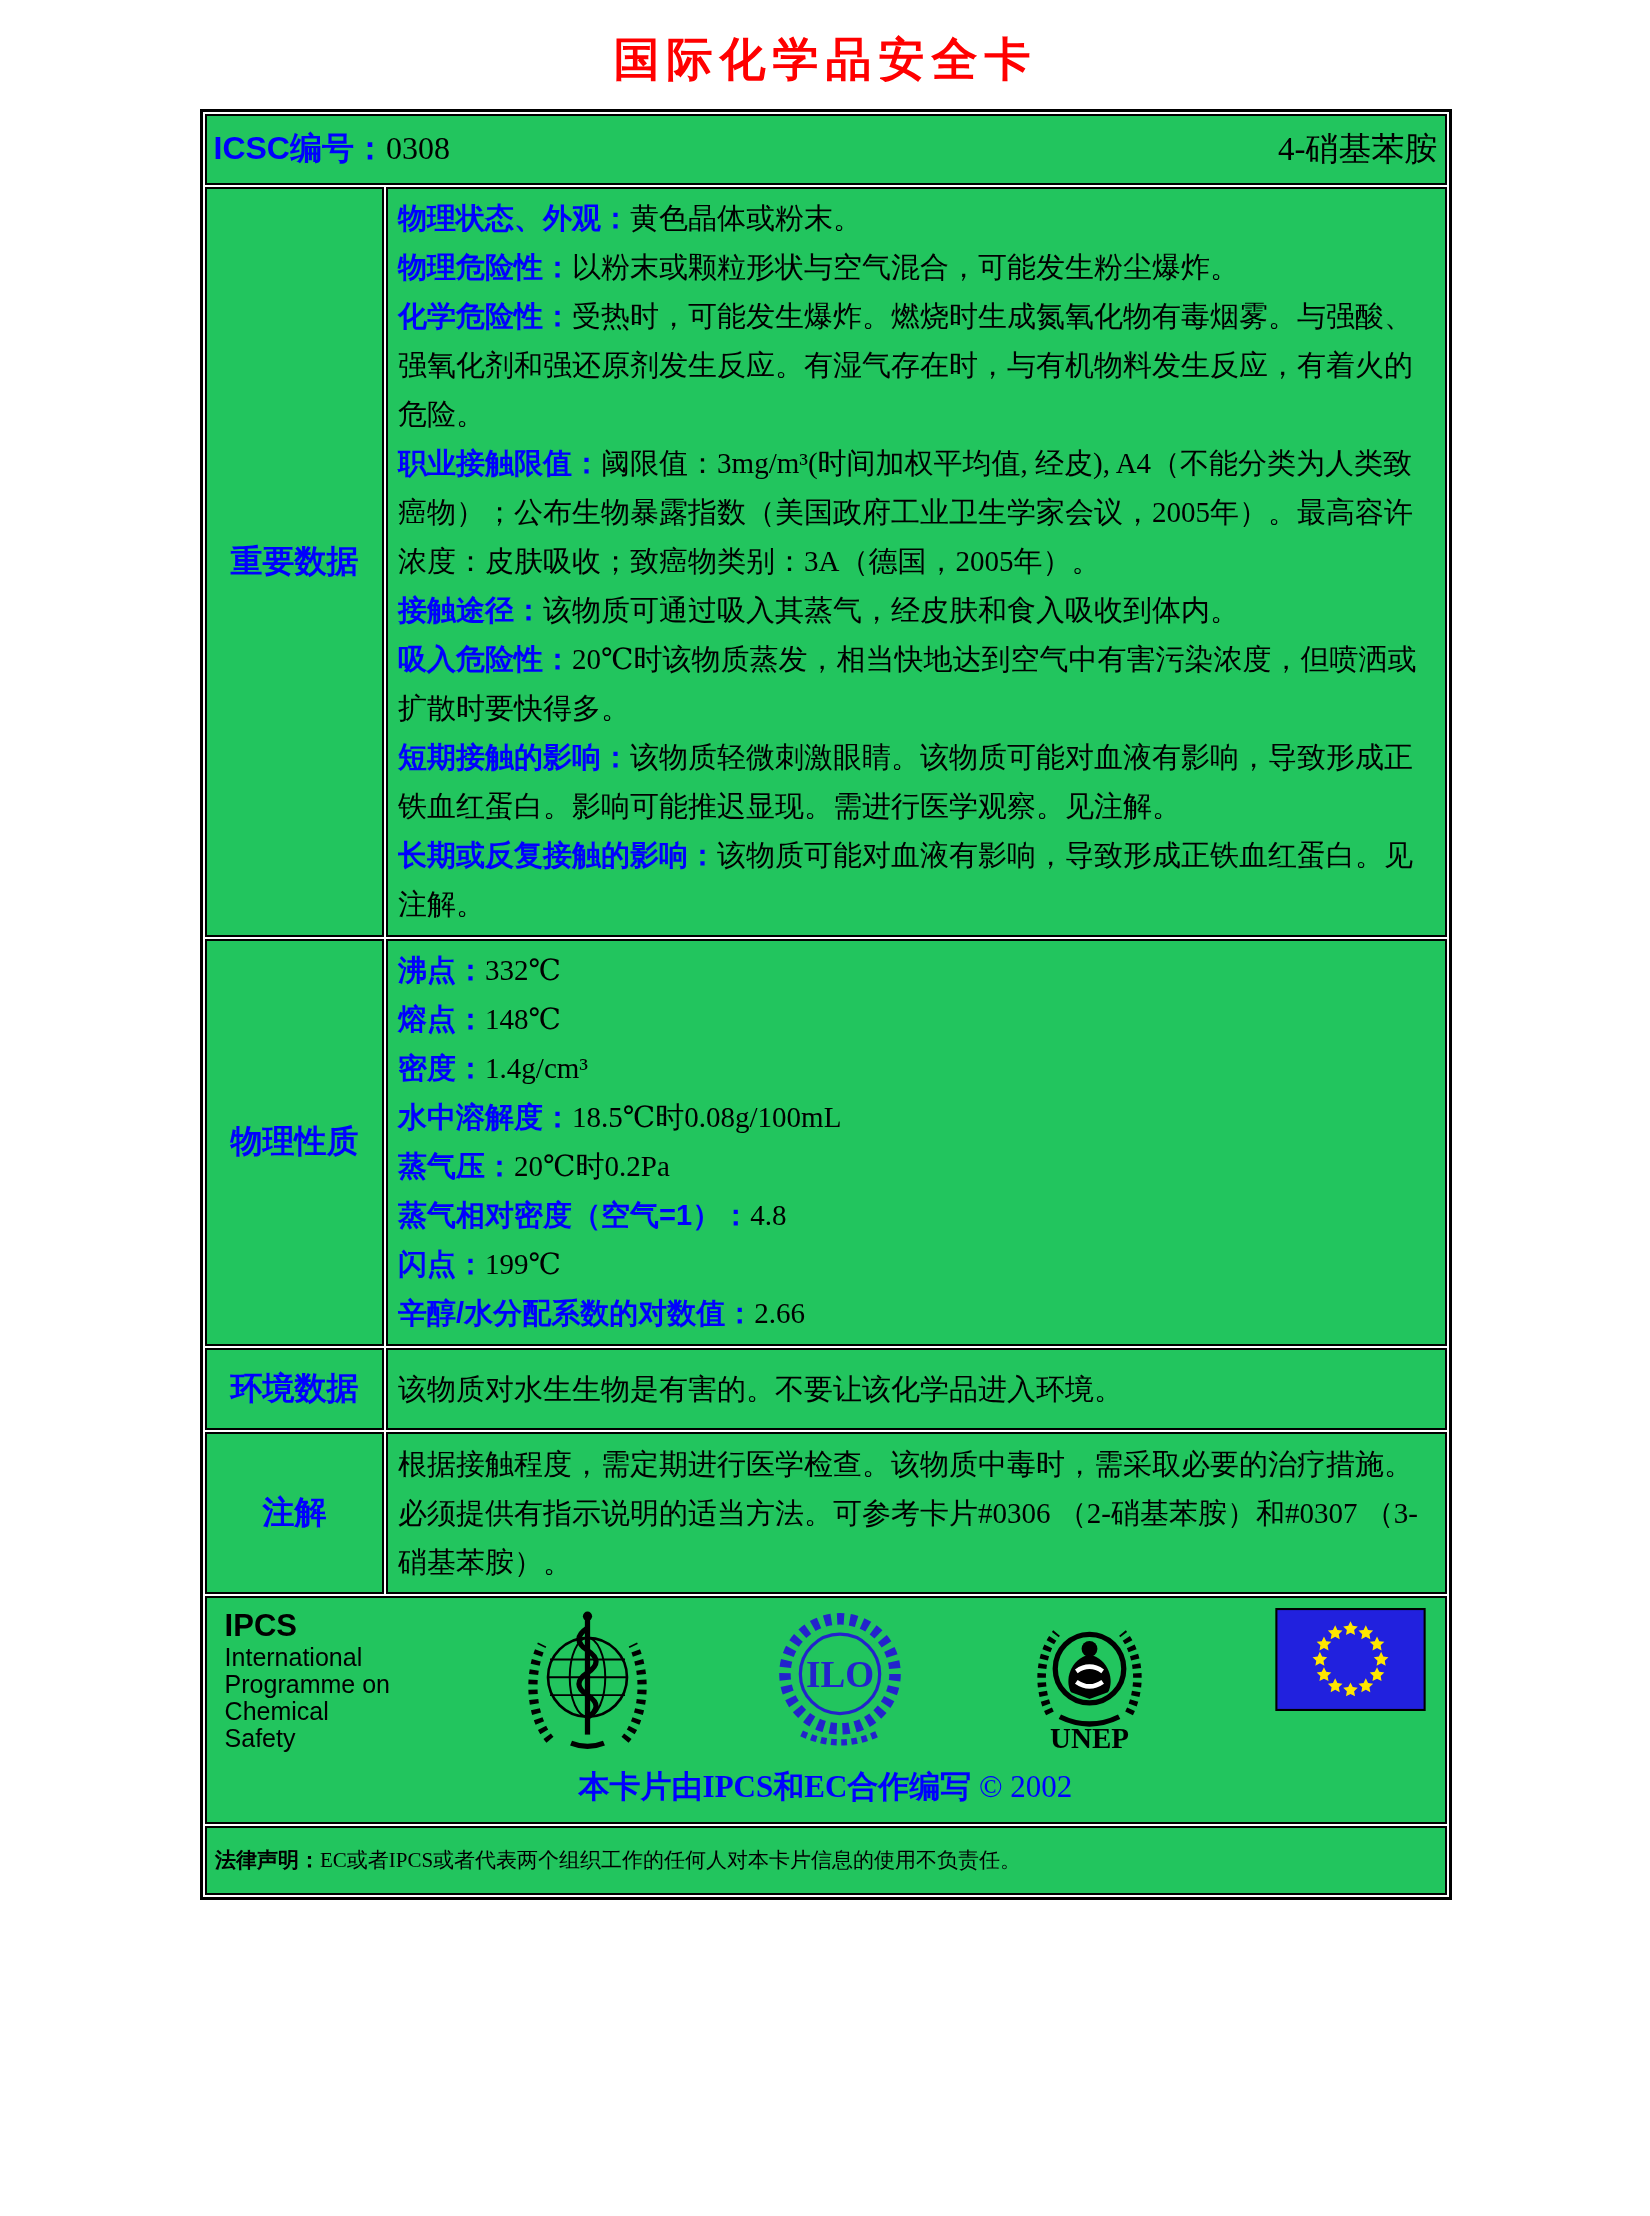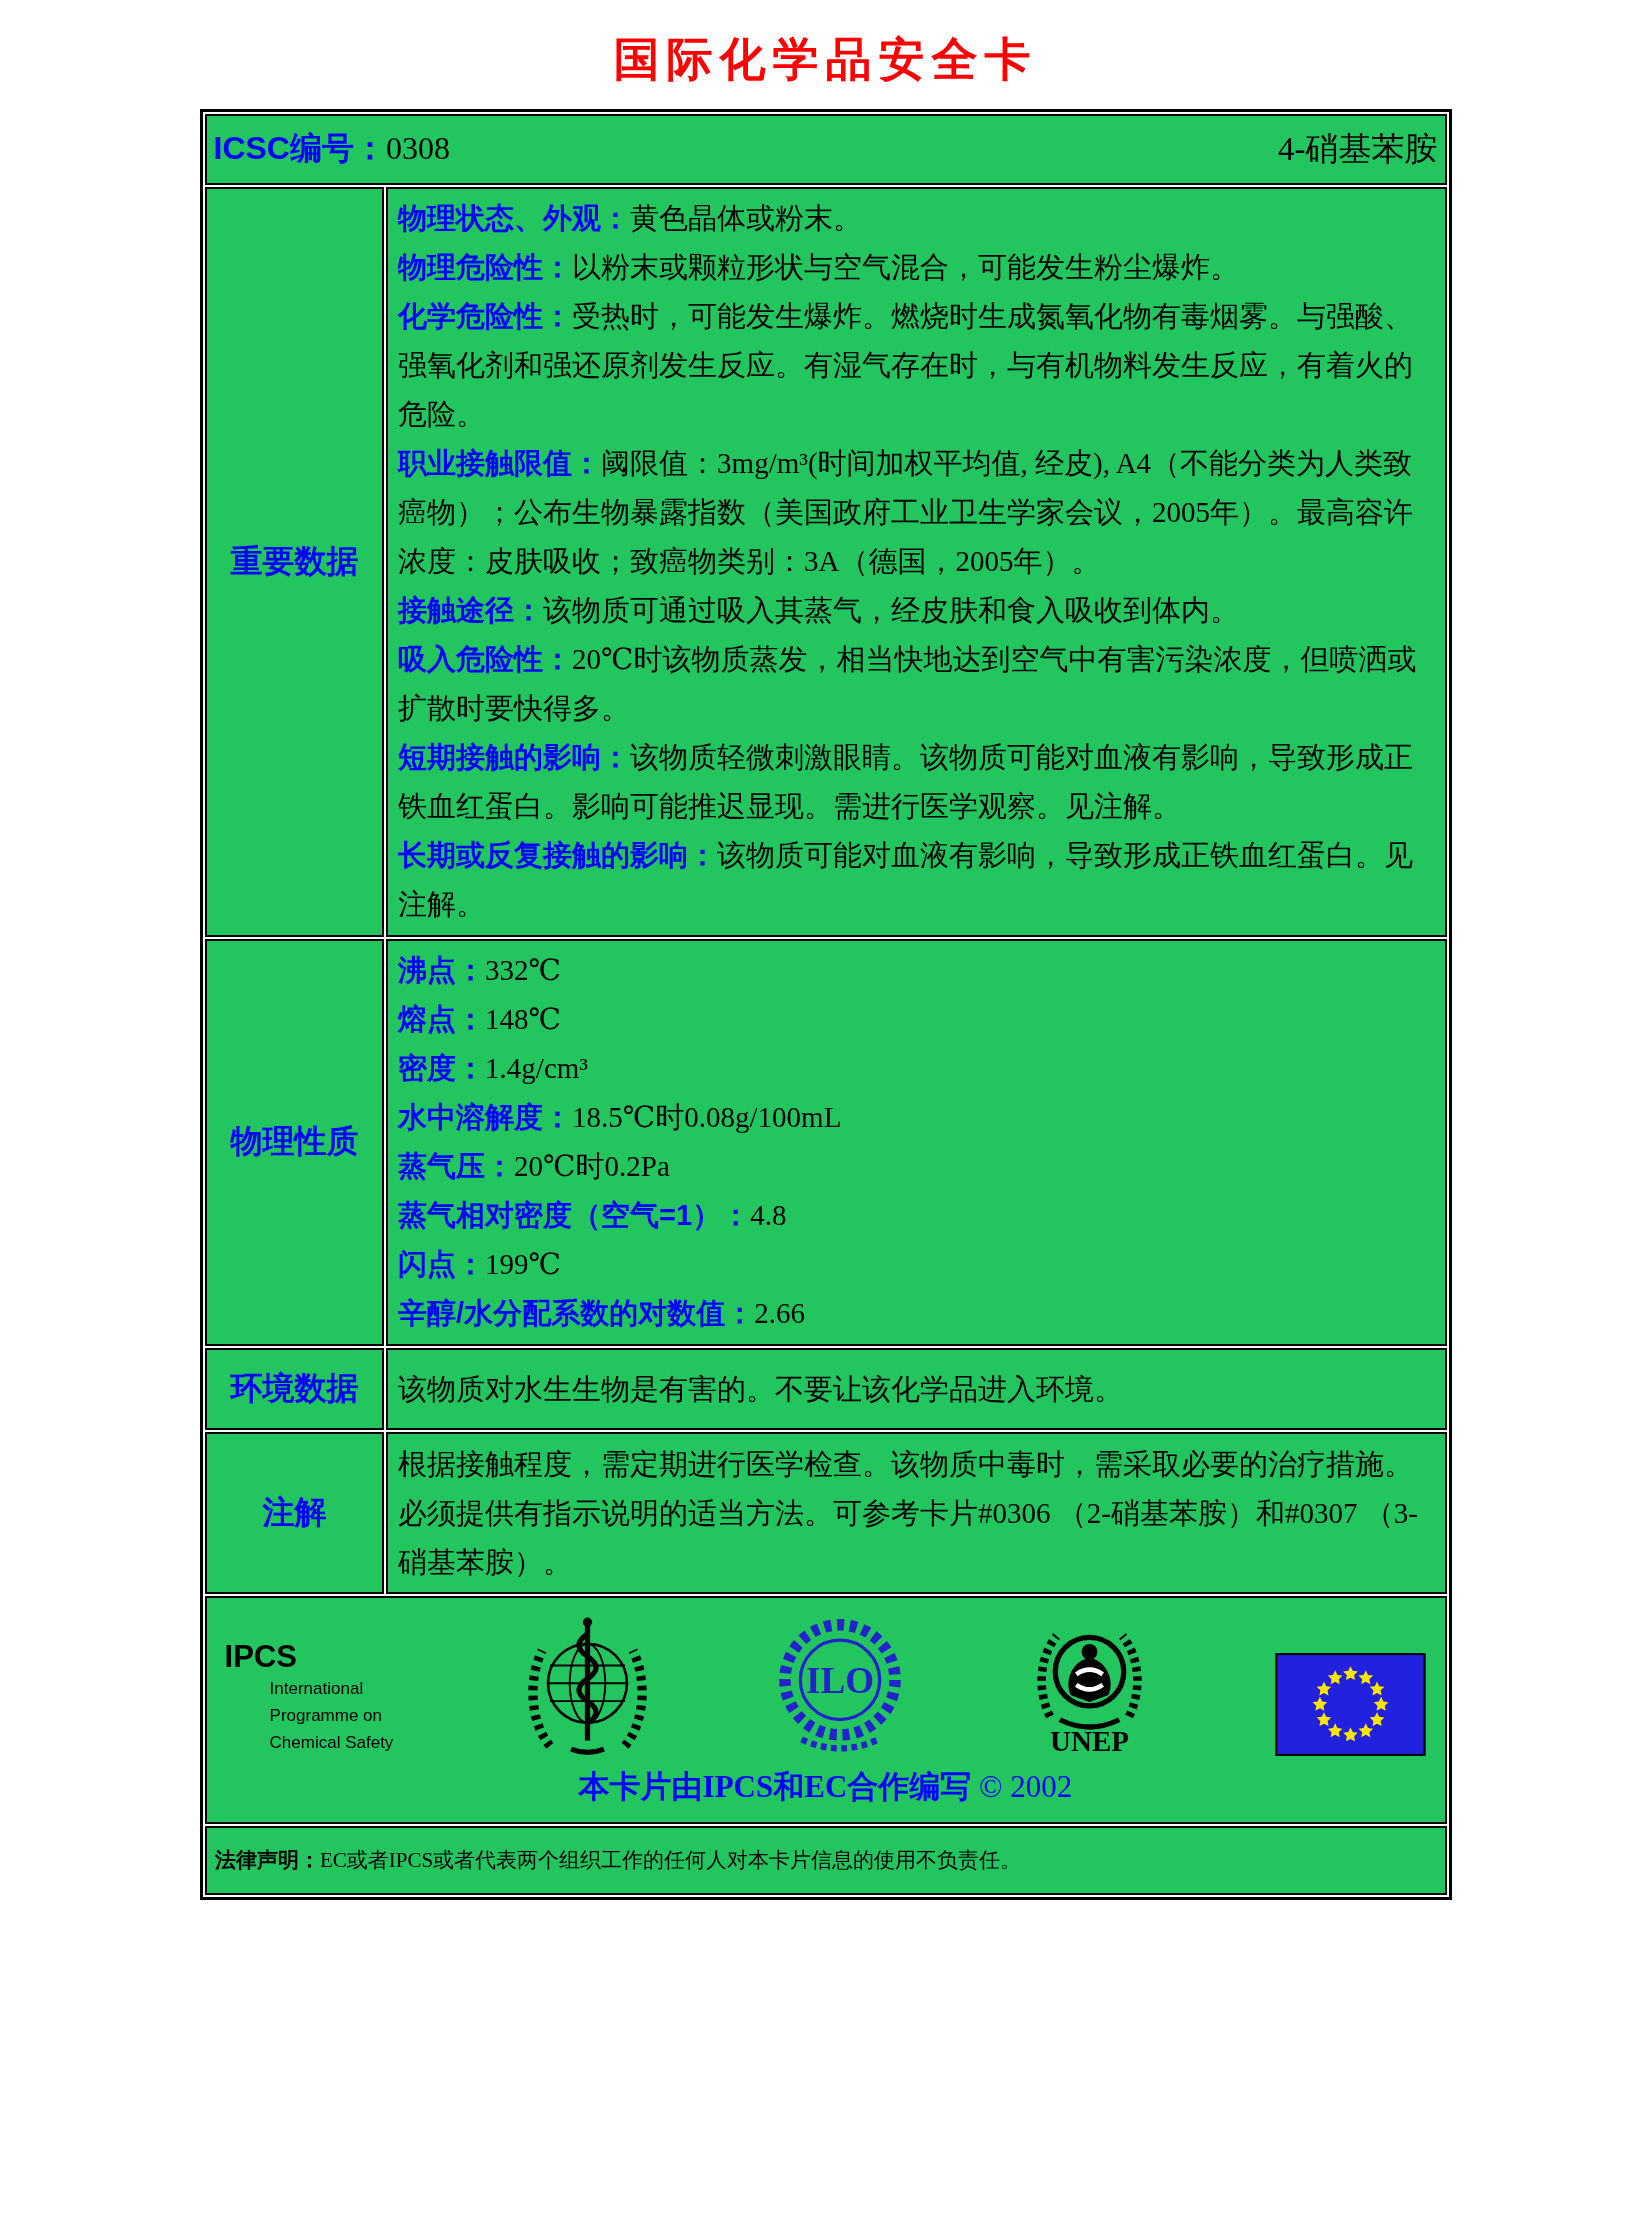--- a/index.html
+++ b/index.html
@@ -18,24 +18,24 @@
   td.rowlabel{width:159px;text-align:center;color:#0000ff;font-weight:bold;font-size:32px;
               font-family:"Liberation Sans","DejaVu Sans",sans-serif;margin-top:16px;}
   td.content{line-height:49px;vertical-align:middle;padding:5.6px 9.8px;margin-left:48px;}
   td.content.top{vertical-align:top;}
   p.entry{margin:0;}
   .lbl{color:#0000ff;font-weight:bold;font-family:"Liberation Sans","DejaVu Sans",sans-serif;}
   .txt{color:#000;}
   td.env{height:67px;}
   td.addl{height:46px;}
   td.logoscell{padding:9.8px 12.5px 7px 12.5px;}
-  .logos-flex{display:flex;align-items:flex-end;justify-content:space-between;padding:0 5.6px;height:148px;}
+  .logos-flex{display:flex;align-items:flex-start;justify-content:space-between;padding:0 5.6px;height:148px;}
   .ipcs-block{width:174px;font-family:"Liberation Sans","DejaVu Sans",sans-serif;}
   .ipcs-acronym{font-size:31px;font-weight:bold;line-height:36px;}
-  .ipcs-line{font-size:17px;line-height:27px;margin-left:45px;}
+  .ipcs-line{font-size:25px;line-height:27px;}
   .credit{text-align:center;font-size:31px;color:#0000ff;margin:9.8px 0 7px 0;
           font-family:Liberation Serif, serif;}
   .credit-main{font-weight:bold;}
   .credit-copy{font-weight:normal;}
   td.legal{height:59px;font-size:21px;}
   .legal-lbl{font-weight:bold;font-family:"Liberation Sans","DejaVu Sans",sans-serif;}
   svg text{font-family:"Liberation Serif","DejaVu Serif",serif;}
 </style>
 </head>
 <body>

